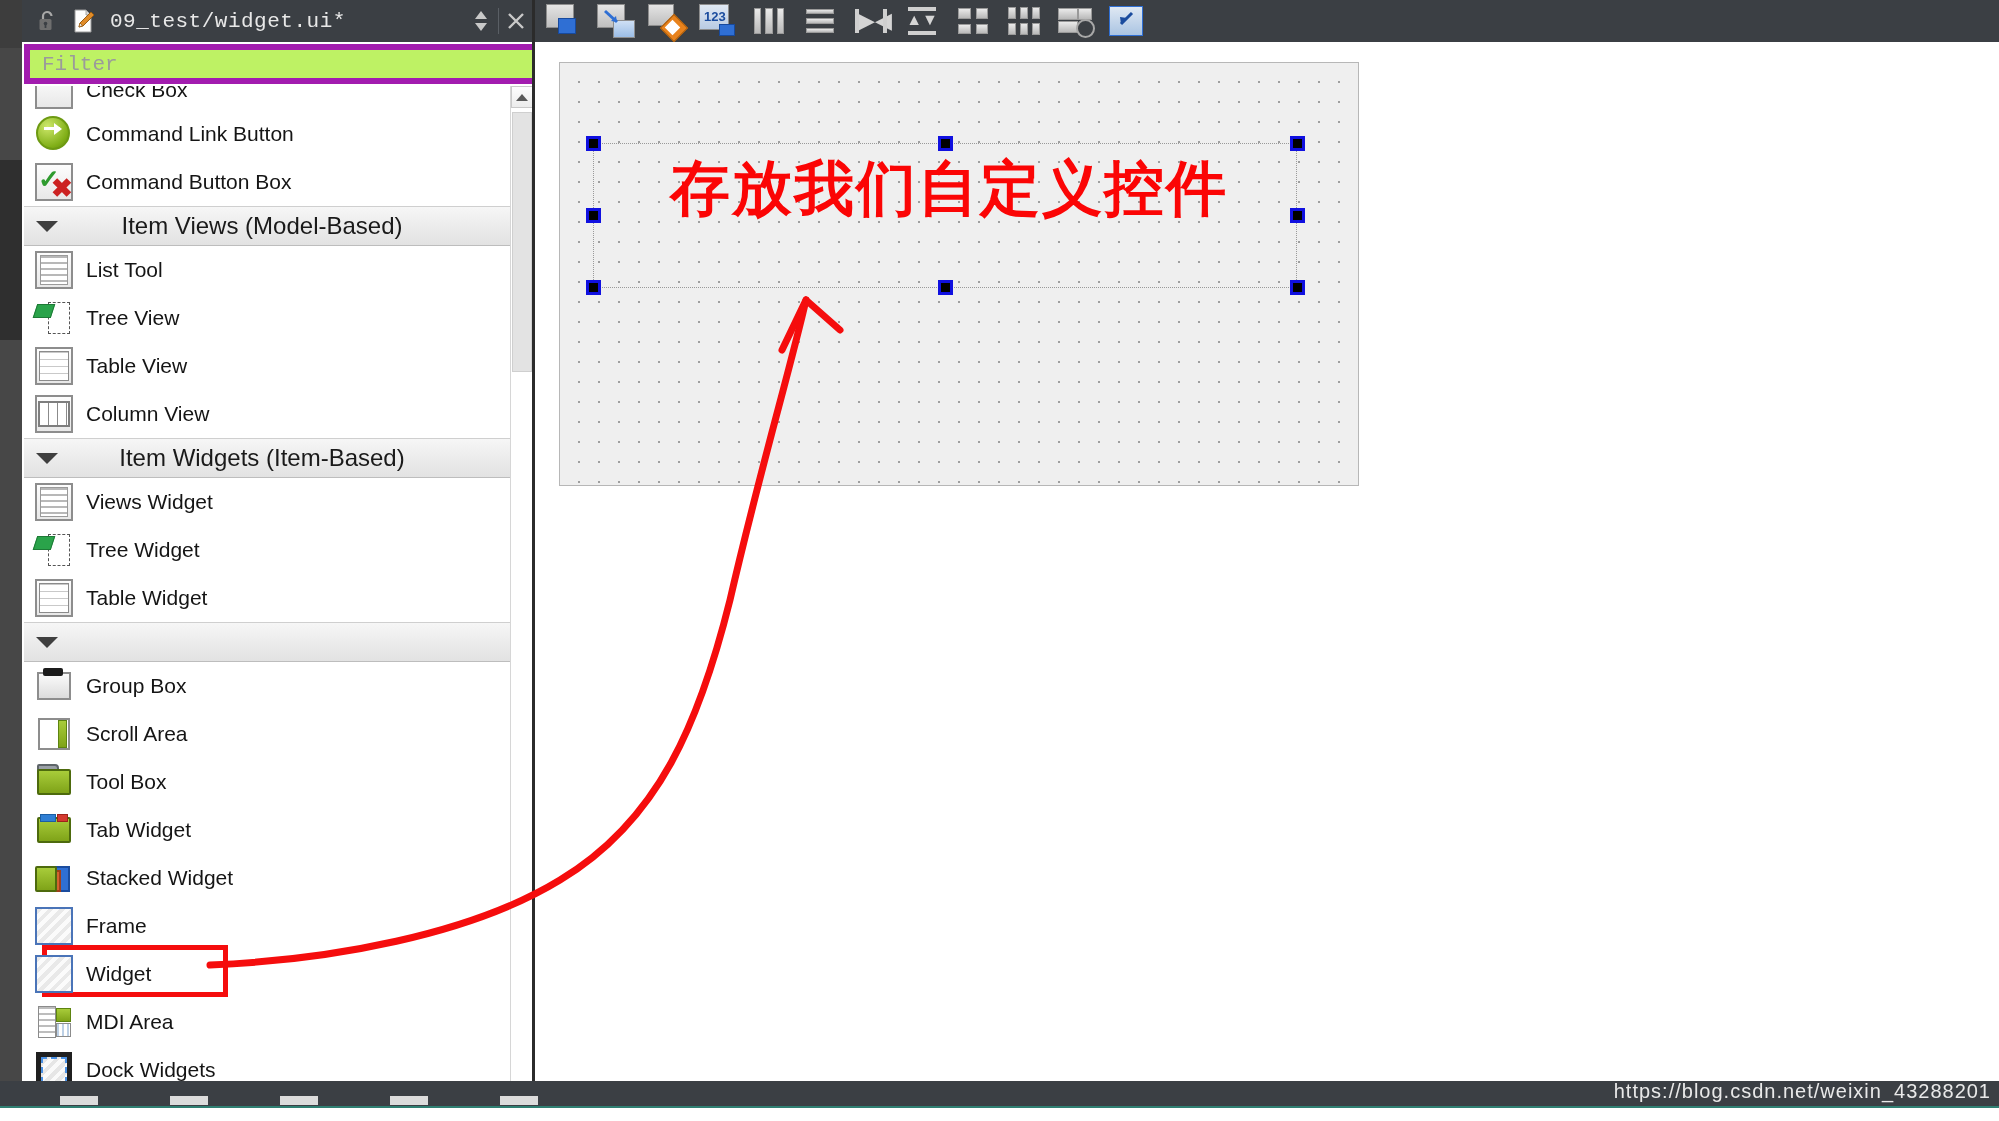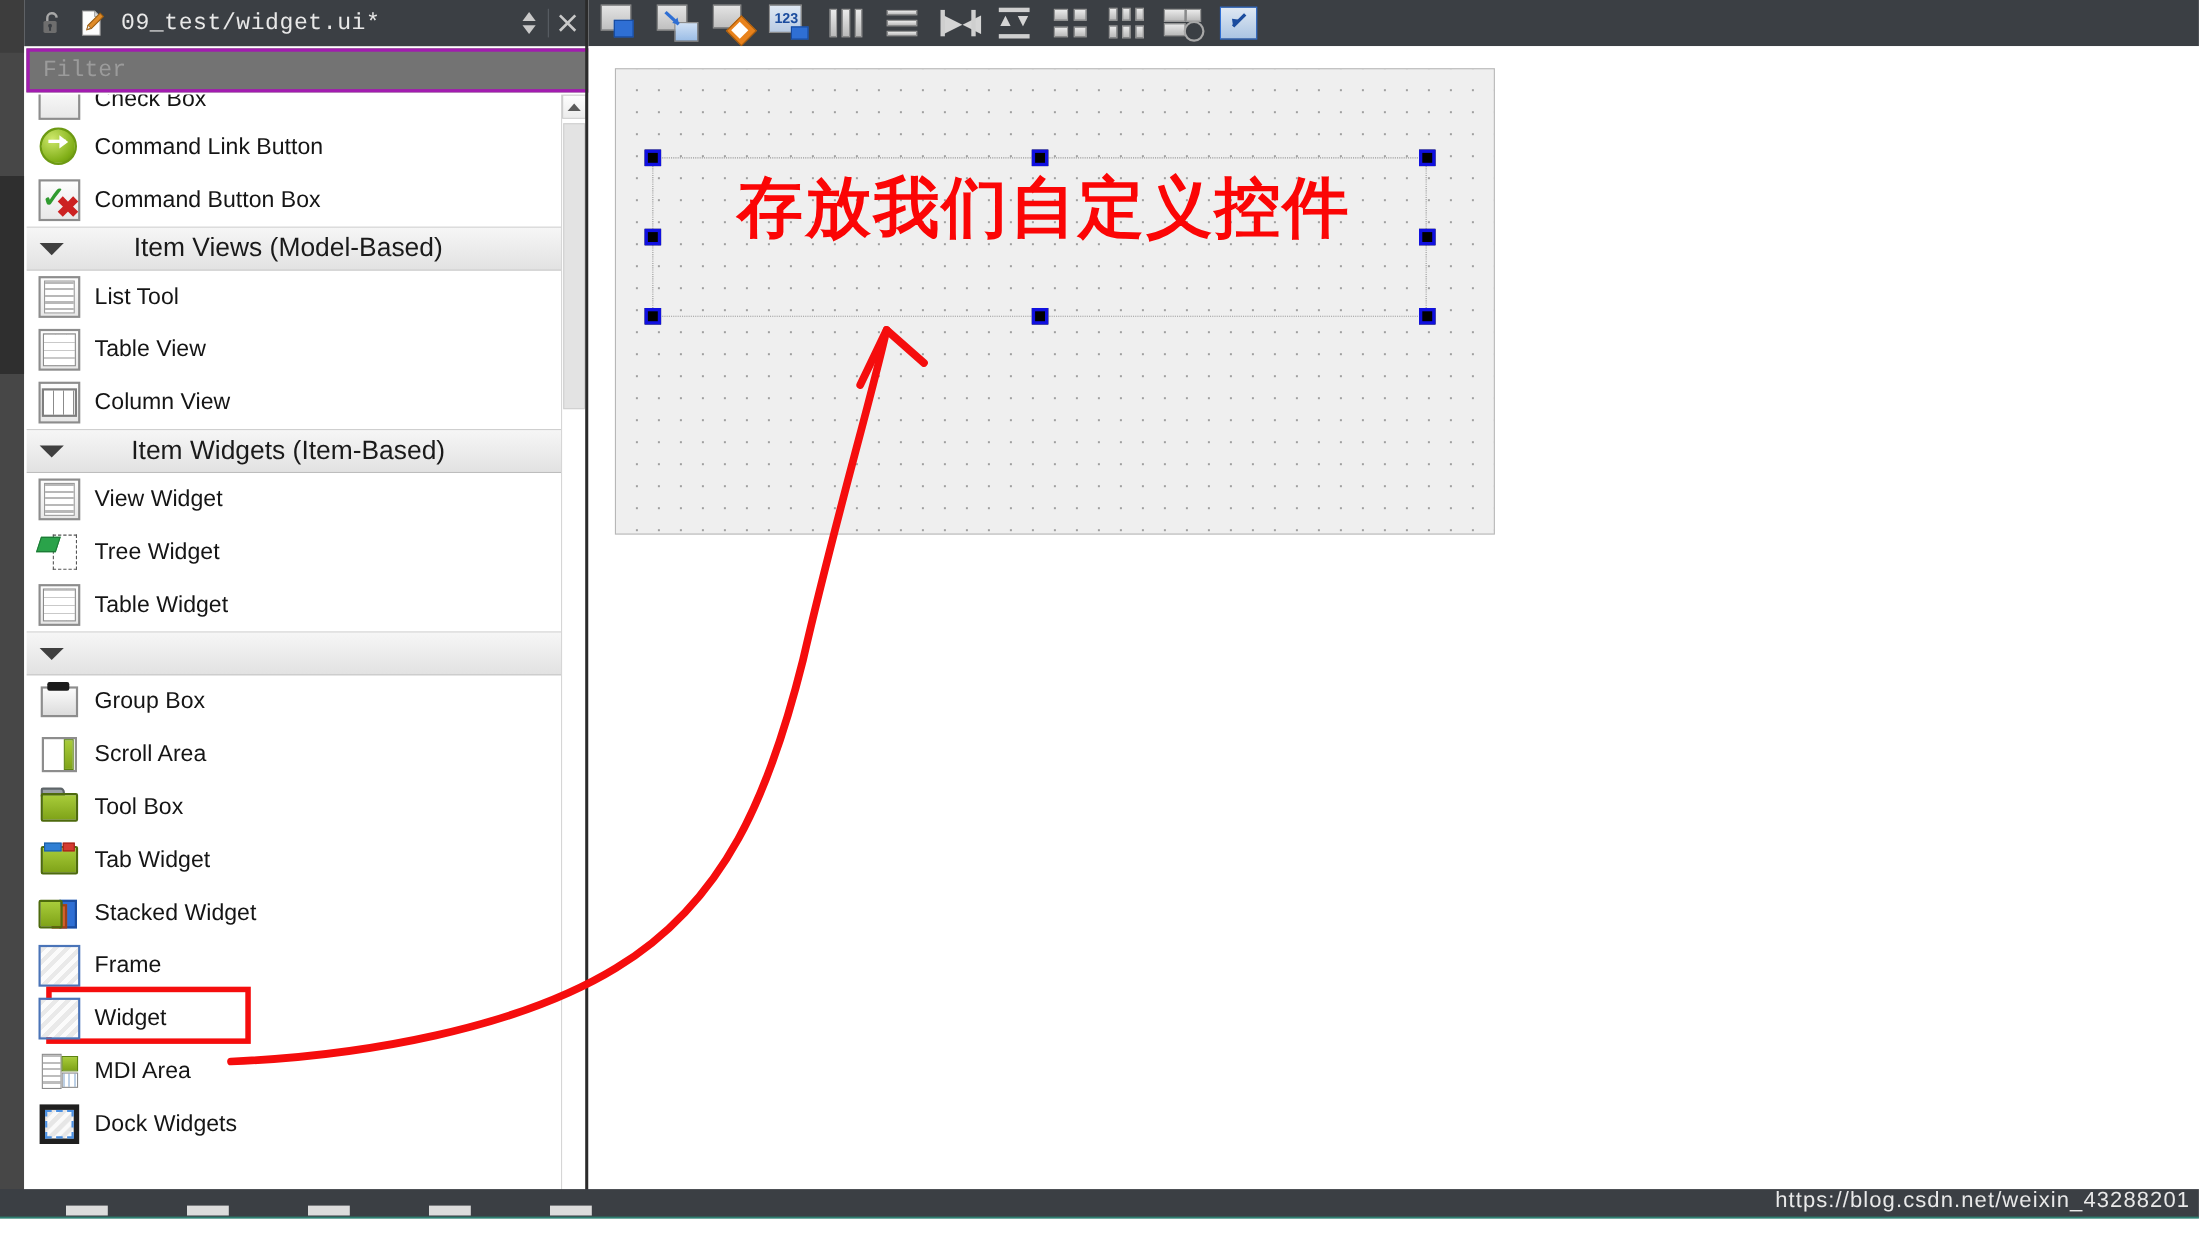--- a/index.html
+++ b/index.html
@@ -16,22 +16,22 @@
   .dock-title{position:absolute;left:22px;top:0;width:512px;height:42px;background:#3b3f44;
       display:flex;align-items:center;}
   .dock-title .lock{margin-left:14px;width:22px;height:24px;display:flex;align-items:center;justify-content:center;}
   .dock-title .docicon{margin-left:12px;width:26px;height:26px;display:flex;align-items:center;justify-content:center;}
   .dock-title .ttl{margin-left:14px;color:#e8e8e8;font-family:"Liberation Mono",monospace;font-size:21px;letter-spacing:.5px;}
   .dock-title .spacer{flex:1;}
   .dock-title .tbtn{width:34px;height:42px;display:flex;align-items:center;justify-content:center;}
   .dock-title .sep{width:1px;height:26px;background:#5a5f65;}
 
   
-  .filter{position:absolute;left:24px;top:44px;width:600px;height:40px;background:#737373;
-      border:3px solid #a21caf;box-sizing:border-box;}
+  .filter{position:absolute;left:24px;top:44px;width:600px;height:40px;background:#bef264;
+      border:6px solid #a21caf;box-sizing:border-box;}
   .filter input{width:100%;height:100%;border:0;outline:0;background:transparent;box-sizing:border-box;
       padding-left:12px;font-family:"Liberation Mono",monospace;font-size:21px;color:#1b1b1b;}
   .filter input::placeholder{color:#9b9b9b;}
 
   
   .listclip{position:absolute;left:24px;top:86px;width:486px;height:1004px;overflow:hidden;background:#fff;}
   .list{position:absolute;left:0;top:-16px;width:486px;}
   .row{display:flex;align-items:center;height:48px;padding-left:8px;box-sizing:border-box;position:relative;}
   .row .ic{width:44px;height:44px;flex:0 0 44px;position:relative;margin-right:10px;}
   .row .lbl{font-size:21px;color:#151515;font-family:"Liberation Sans",sans-serif;white-space:nowrap;}
@@ -207,20 +207,27 @@
 
       <div class="row">
         <span class="ic">
             <span class="bx"></span>
             <span class="lines"></span>
           </span>
         <span class="lbl">List Tool</span>
       </div>
       <div class="row">
         <span class="ic">
+            <span class="treepg"></span>
+            <span class="treeic"></span>
+          </span>
+        <span class="lbl">Tree View</span>
+      </div>
+      <div class="row">
+        <span class="ic">
             <span class="bx"></span>
             <span class="tbl"></span>
           </span>
         <span class="lbl">Table View</span>
       </div>
       <div class="row">
         <span class="ic">
             <span class="bx"></span>
             <span class="col3"></span>
           </span>
@@ -230,21 +237,21 @@
       <div class="grp">
         <span class="tri"></span>
         <span class="gl">Item Widgets (Item-Based)</span>
       </div>
 
       <div class="row">
         <span class="ic">
             <span class="bx"></span>
             <span class="lines"></span>
           </span>
-        <span class="lbl">View Widget</span>
+        <span class="lbl">Views Widget</span>
       </div>
       <div class="row">
         <span class="ic">
             <span class="treepg"></span>
             <span class="treeic"></span>
           </span>
         <span class="lbl">Tree Widget</span>
       </div>
       <div class="row">
         <span class="ic">

